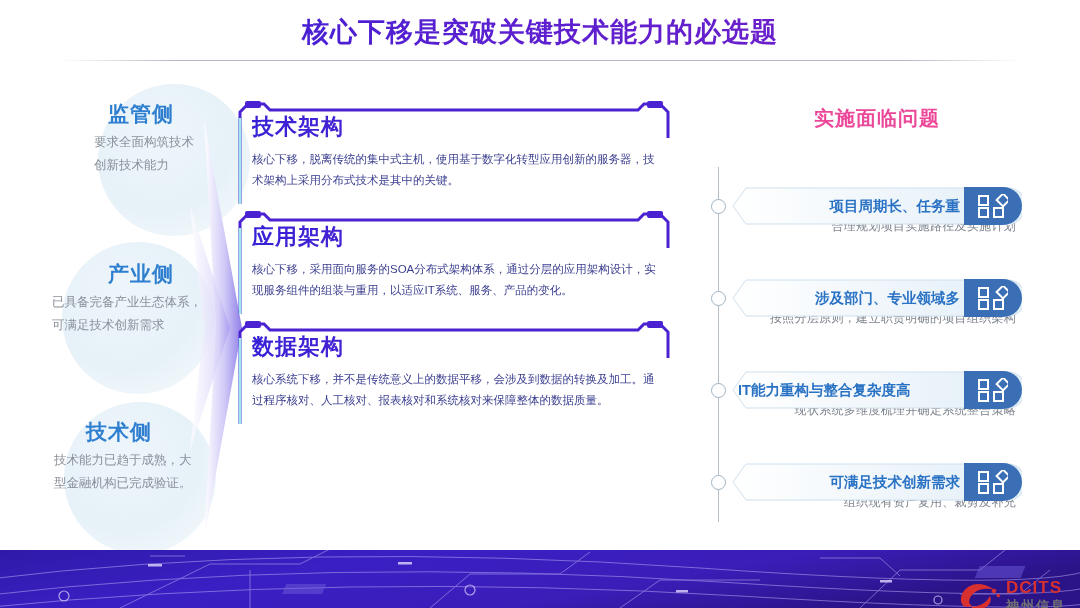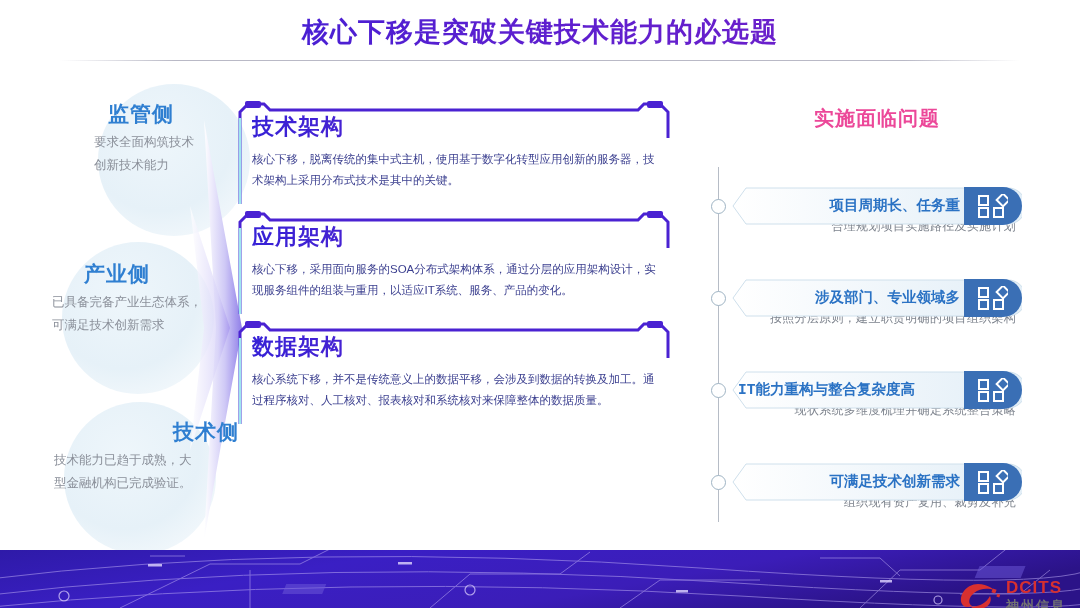--- a/index.html
+++ b/index.html
@@ -71,21 +71,21 @@
   }
   #timeline-line {
     position:absolute; left:18px; top:62px; width:1.4px; height:355px;
     background:#b6bcc6;
   }
   .tl-dot {
     position:absolute; left:11px; width:15px; height:15px; border-radius:50%;
     background:#ffffff; border:1.4px solid #9fb4c4;
   }
   .issue { position:absolute; left:32px; width:290px; }
-  .pill { position:relative; height:26px;font-family:Liberation Mono, monospace; }
+  .pill { position:relative; height:26px; }
   .pill-label {
     position:absolute; right:62px; top:0; height:38px; line-height:38px;
     font-size:14.5px; font-weight:bold; color:#2a72c4; white-space:nowrap;
   }
   .pill-icon {
     position:absolute; right:0; top:0; width:58px; height:38px;
     background:#3a6fb5; border-radius:0 19px 19px 0;
     display:flex; align-items:center; justify-content:center;
   }
   .issue-sub {
@@ -113,28 +113,28 @@
 
   <div class="left-group" id="lg1" style="position:absolute;top:0;left:0;width:215px;">
     <div class="left-blob" style="width:152px;height:152px;left:52px;top:-16px;"></div>
     <div class="left-title" style="margin-left:48px;">监管侧</div>
     <div class="left-desc" style="margin-left:34px;white-space:pre-line;">要求全面构筑技术
 创新技术能力</div>
   </div>
 
   <div class="left-group" id="lg2" style="position:absolute;top:160px;left:0;width:215px;">
     <div class="left-blob" style="width:152px;height:152px;left:40px;top:-18px;"></div>
-    <div class="left-title" style="margin-left:48px;">产业侧</div>
+    <div class="left-title" style="margin-left:72px;">产业侧</div>
     <div class="left-desc" style="margin-left:16px;white-space:pre-line;">已具备完备产业生态体系，
 可满足技术创新需求</div>
   </div>
 
   <div class="left-group" id="lg3" style="position:absolute;top:318px;left:0;width:215px;">
     <div class="left-blob" style="width:152px;height:152px;left:40px;top:-16px;"></div>
-    <div class="left-title" style="margin-left:48px;text-align:right;">技术侧</div>
+    <div class="left-title" style="margin-left:48px;">技术侧</div>
     <div class="left-desc" style="margin-left:16px;white-space:pre-line;">技术能力已趋于成熟，大
 型金融机构已完成验证。</div>
   </div>
 </div>
 
 <svg id="flow-arrow" viewBox="0 0 62 420">
   <defs>
     <linearGradient id="agrad" x1="0" y1="0" x2="1" y2="0">
       <stop offset="0%" stop-color="#ffffff"></stop>
       <stop offset="55%" stop-color="#cfc9f6"></stop>

